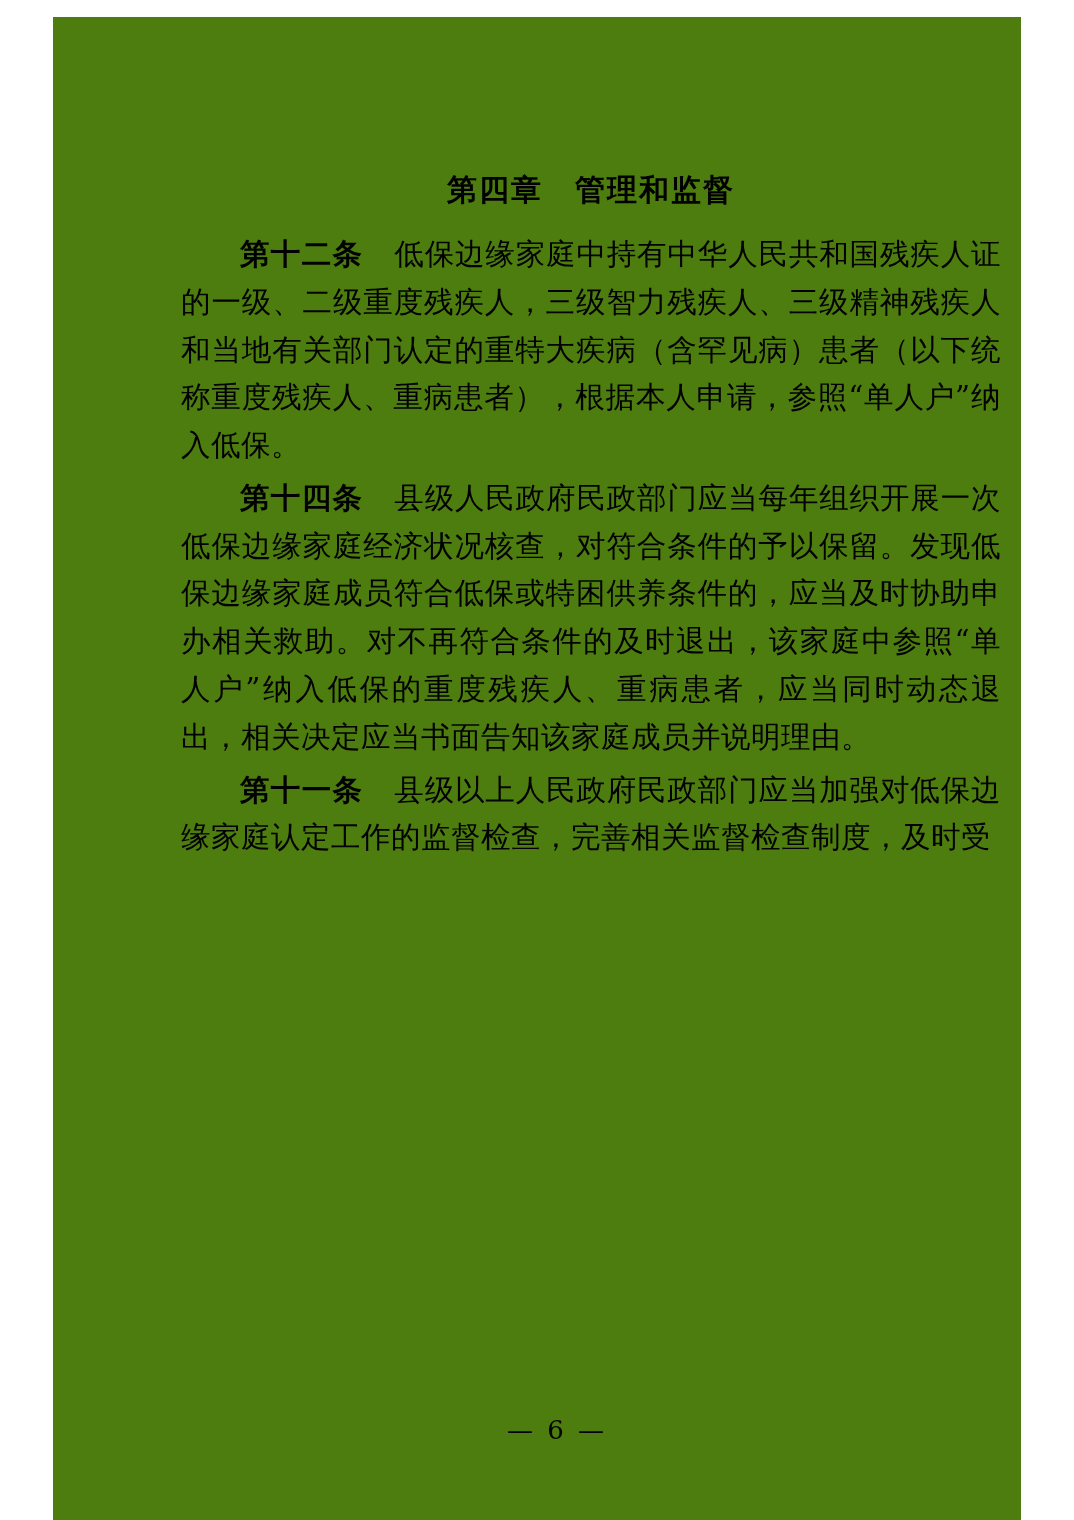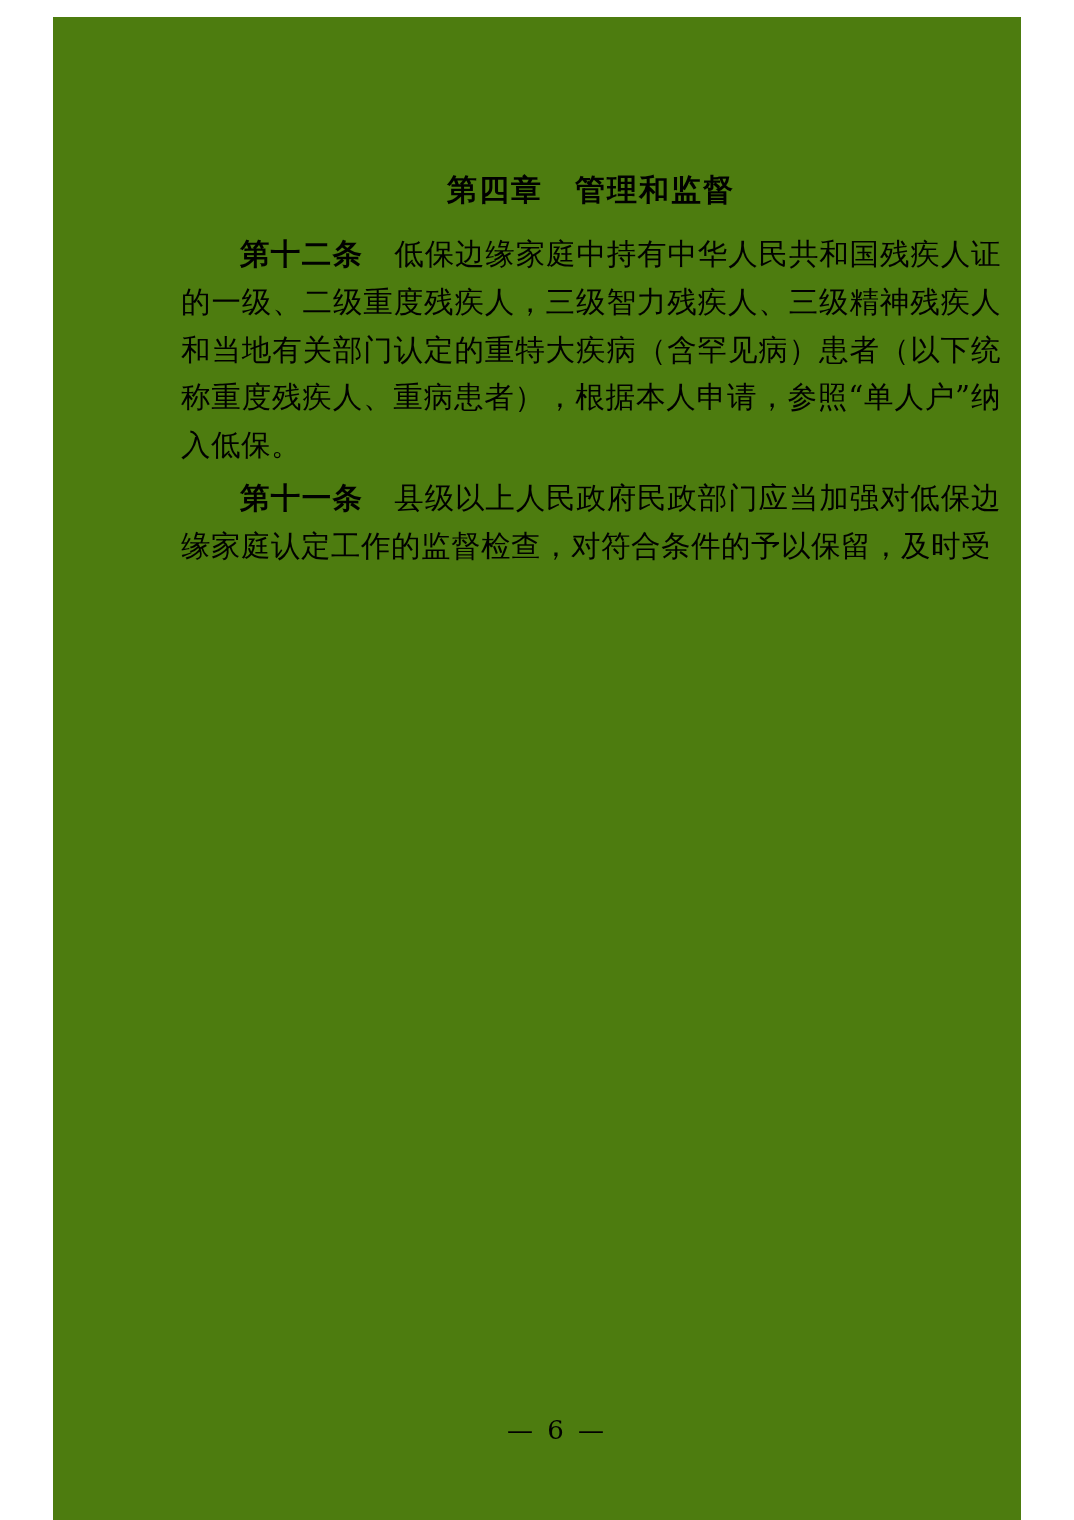--- a/index.html
+++ b/index.html
@@ -75,22 +75,25 @@
     <h1 class="chapter-title">
       <span>第四章</span><span class="gap"></span><span>管理和监督</span>
     </h1>
 
 
     <p class="article">
       <span class="label">第十二条</span><span>低保边缘家庭中持有中华人民共和国残疾人证的一级、二级重度残疾人，三级智力残疾人、三级精神残疾人和当地有关部门认定的重特大疾病（含罕见病）患者（以下统称重度残疾人、重病患者），根据本人申请，参照“单人户”纳入低保。</span>
     </p>
 
 
+    <p class="article">
+      <span class="label">第十四条</span><span>县级人民政府民政部门应当每年组织开展一次低保边缘家庭经济状况核查，对符合条件的予以保留。发现低保边缘家庭成员符合低保或特困供养条件的，应当及时协助申办相关救助。对不再符合条件的及时退出，该家庭中参照“单人户”纳入低保的重度残疾人、重病患者，应当同时动态退出，相关决定应当书面告知该家庭成员并说明理由。</span>
+    </p>
 
     <p class="article">
-      <span class="label">第十一条</span><span>县级以上人民政府民政部门应当加强对低保边缘家庭认定工作的监督检查，对符合条件的予以保留，及时受</span>
+      <span class="label">第十一条</span><span>县级以上人民政府民政部门应当加强对低保边缘家庭认定工作的监督检查，完善相关监督检查制度，及时受</span>
     </p>
 
   </div>
 
   <div class="page-number">— 6 —</div>
 
 </div>
 
 </body></html>

